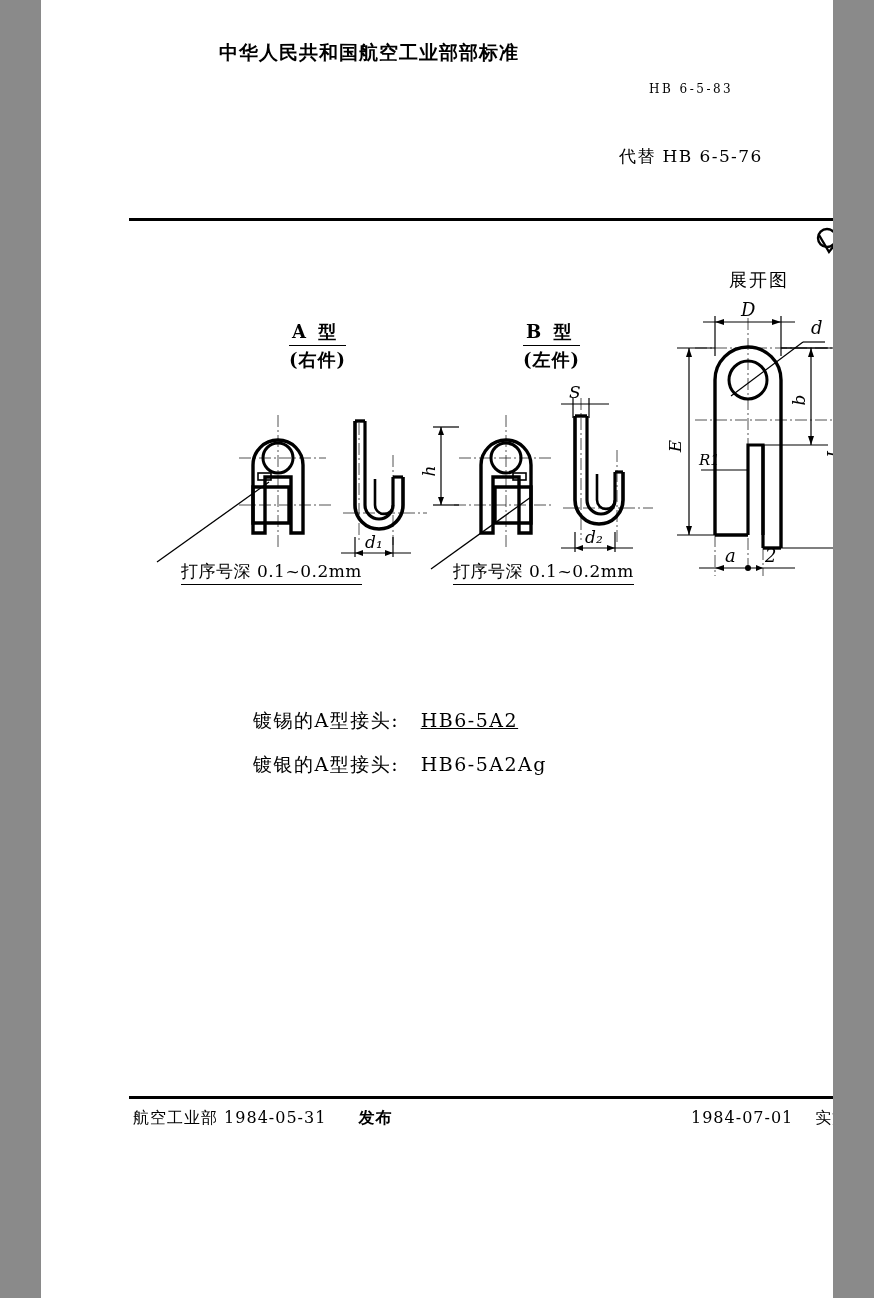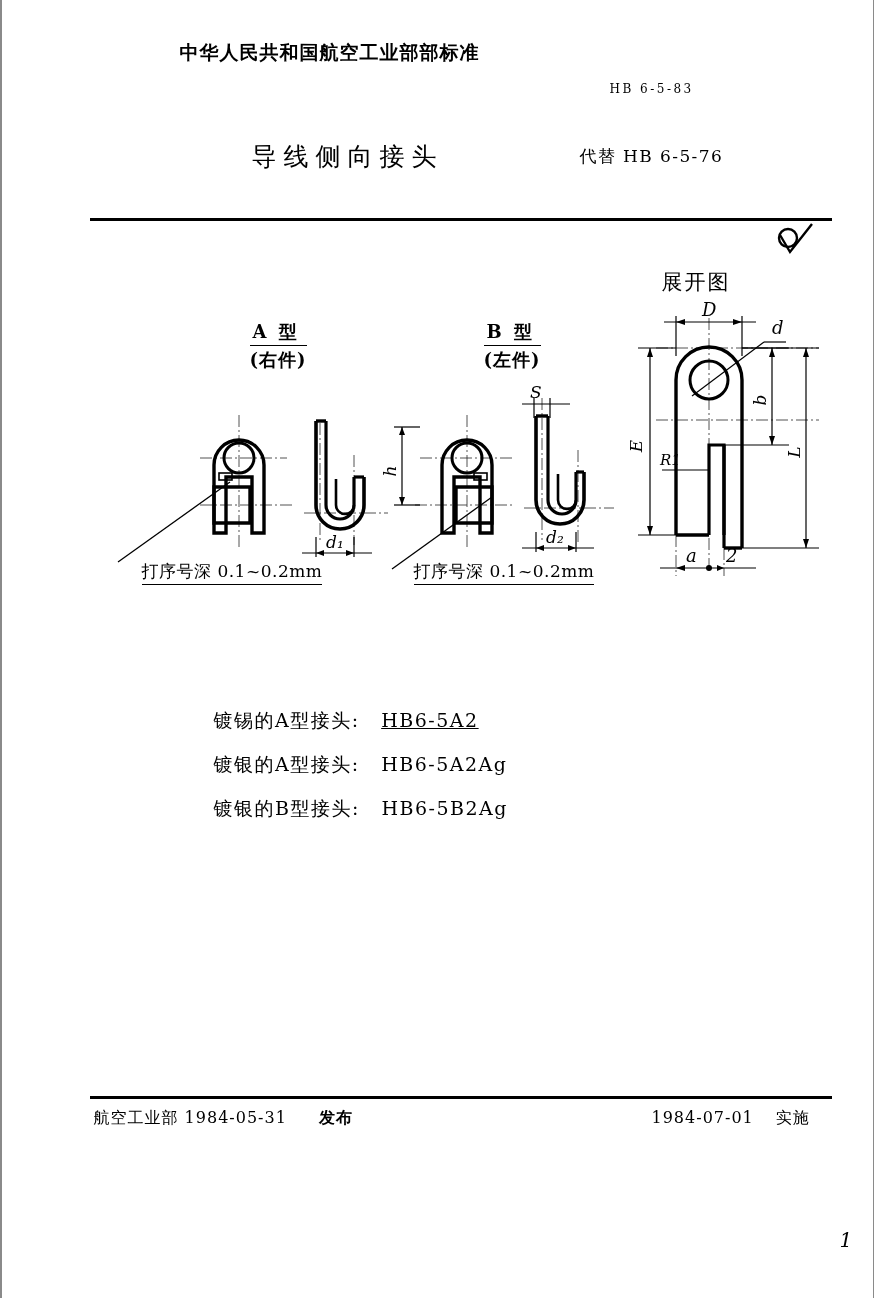--- a/index.html
+++ b/index.html
@@ -1,18 +1,18 @@
 <!DOCTYPE html>
 <html><head>
 <meta charset="utf-8">
 <style>
   html,body{margin:0;padding:0;background:#8a8a8a;}
   body{font-family:"DejaVu Sans","Liberation Sans",sans-serif;}
   .page{
-    position:relative;width:871px;height:1298px;background:#ffffff;margin:0 auto;
+    position:relative;width:792px;height:1298px;background:#ffffff;margin:0 auto;
     overflow:hidden;color:#000;
   }
   .hdr-org{
     position:absolute;left:178px;top:40px;font-size:19px;font-weight:bold;
     letter-spacing:1px;font-family:"DejaVu Sans",sans-serif;white-space:nowrap;
   }
   .std-no{
     position:absolute;left:608px;top:82px;font-size:12px;letter-spacing:2.5px;
     font-family:"DejaVu Serif",serif;white-space:nowrap;
   }
@@ -28,21 +28,21 @@
   .rule-top{left:88px;top:218px;width:742px;height:3px;}
   .rule-bot{left:88px;top:1096px;width:742px;height:3px;}
   .finish-sym{position:absolute;left:770px;top:222px;width:54px;height:44px;}
   .viewlabel{
     position:absolute;font-size:18px;
     font-family:"DejaVu Serif",serif;line-height:1.35;white-space:nowrap;font-weight:bold;
   }
   .viewlabel .l1{display:block;border-bottom:1.6px solid #000;padding:0 3px 1px 3px;letter-spacing:3px;}
   .viewlabel .l2{display:block;letter-spacing:1px;padding-top:2px;}
   .dev-title{
-    position:absolute;left:660px;top:268px;font-size:21px;letter-spacing:2px;
+    position:absolute;left:688px;top:268px;font-size:18px;letter-spacing:2px;
     font-family:"DejaVu Serif",serif;white-space:nowrap;
   }
   .callout{
     position:absolute;font-size:17px;font-family:"DejaVu Serif",serif;
     white-space:nowrap;border-bottom:1.6px solid #000;padding-bottom:1px;letter-spacing:0.5px;
   }
   .marking{position:absolute;left:140px;top:698px;font-size:19px;
     font-family:"DejaVu Serif",serif;line-height:44px;letter-spacing:1.5px;}
   .marking .ml{white-space:nowrap;display:block;}
   .marking .indent{padding-left:72px;}
@@ -56,21 +56,20 @@
   svg{position:absolute;overflow:visible;}
   .dim{font-family:"DejaVu Serif",serif;font-style:italic;}
 </style>
 </head>
 <body>
 
 <div class="page">
 
   <div class="hdr-org">中华人民共和国航空工业部部标准</div>
   <div class="std-no">HB 6-5-83</div>
-  <div class="doc-title">导线侧向接头</div>
   <div class="replaces">代替 HB 6-5-76</div>
 
   <div class="rule rule-top"></div>
 
   <svg class="finish-sym" style="left:770px;top:222px;" width="54" height="44">
     <circle cx="16" cy="16" r="9" fill="none" stroke="#000" stroke-width="2.4"></circle>
     <path d="M8 13 L18 30 L40 2" fill="none" stroke="#000" stroke-width="2.4"></path>
   </svg>
 
   <div class="viewlabel" style="left:248px;top:320px;">
@@ -268,24 +267,20 @@
 
   <div class="marking">
     <span class="ml indent">
       <span>镀锡的A型接头:</span>
       <span style="padding-left:14px;text-decoration:underline;">HB6-5A2</span>
     </span>
     <span class="ml indent">
       <span>镀银的A型接头:</span>
       <span style="padding-left:14px;">HB6-5A2Ag</span>
     </span>
-    <span class="ml indent">
-      <span>镀银的B型接头:</span>
-      <span style="padding-left:14px;">HB6-5B2Ag</span>
-    </span>
   </div>
 
   <div class="rule rule-bot"></div>
   <div class="foot foot-left">
     <span>航空工业部 1984-05-31</span>
     <span class="pub">发布</span>
   </div>
   <div class="foot foot-right">
     <span>1984-07-01</span>
     <span style="padding-left:16px;">实施</span>

